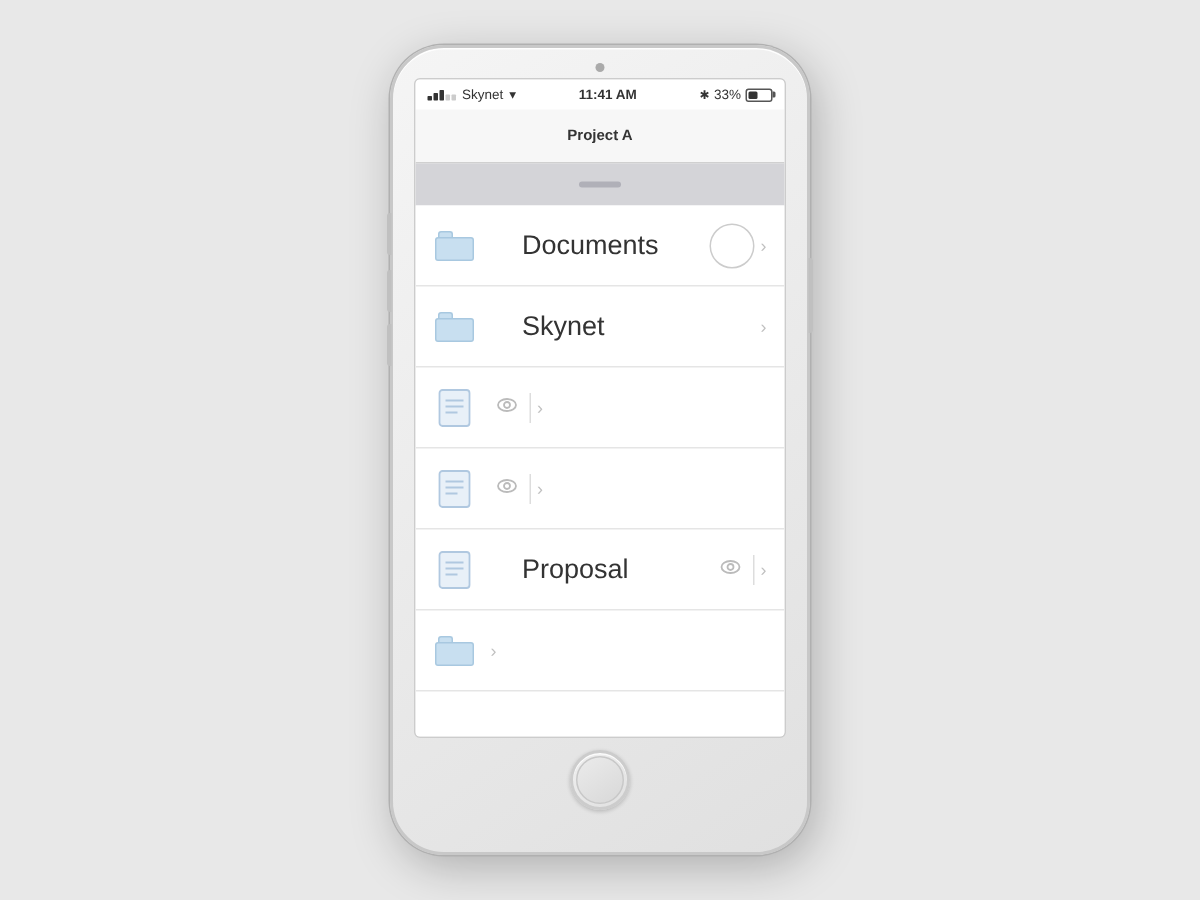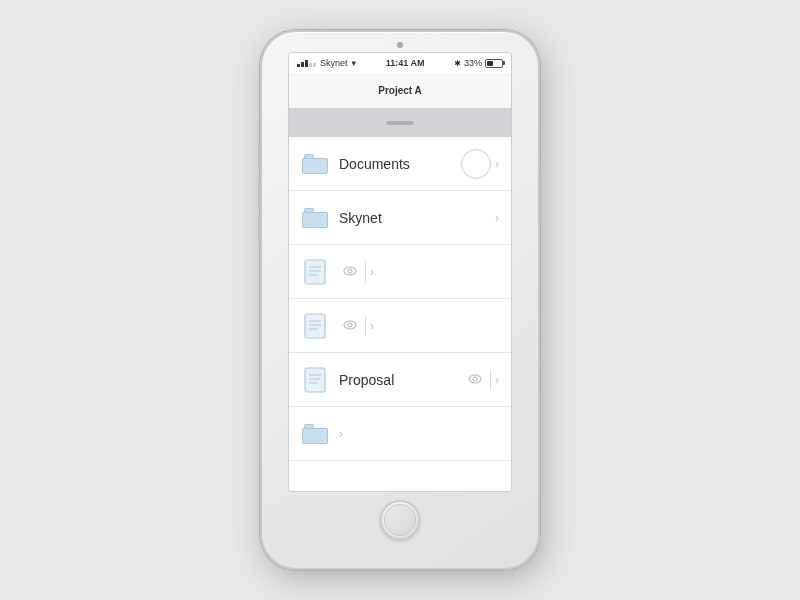--- a/index.html
+++ b/index.html
@@ -76,21 +76,21 @@
       width: 6px;
       height: 6px;
       background: #aaa;
       border-radius: 50%;
       margin-top: 10px;
       margin-bottom: 4px;
     }
 
     
     .screen {
-      width: 224px;
+      width: 248px;
       height: 440px;
       background: #fff;
       border-radius: 4px;
       overflow: hidden;
       border: 1px solid #ccc;
       display: flex;
       flex-direction: column;
     }
 
     
@@ -258,22 +258,23 @@
     }
 
     
     .doc-icon-svg {
       width: 22px;
       height: 26px;
     }
 
     .item-label {
       flex: 1;
-      font-size: 14px;
+      font-size: 18px;
       color: #333;
+      margin-left: 21px;
     }
 
     .item-actions {
       display: flex;
       align-items: center;
       gap: 0;
     }
 
     
     .circle-btn {

